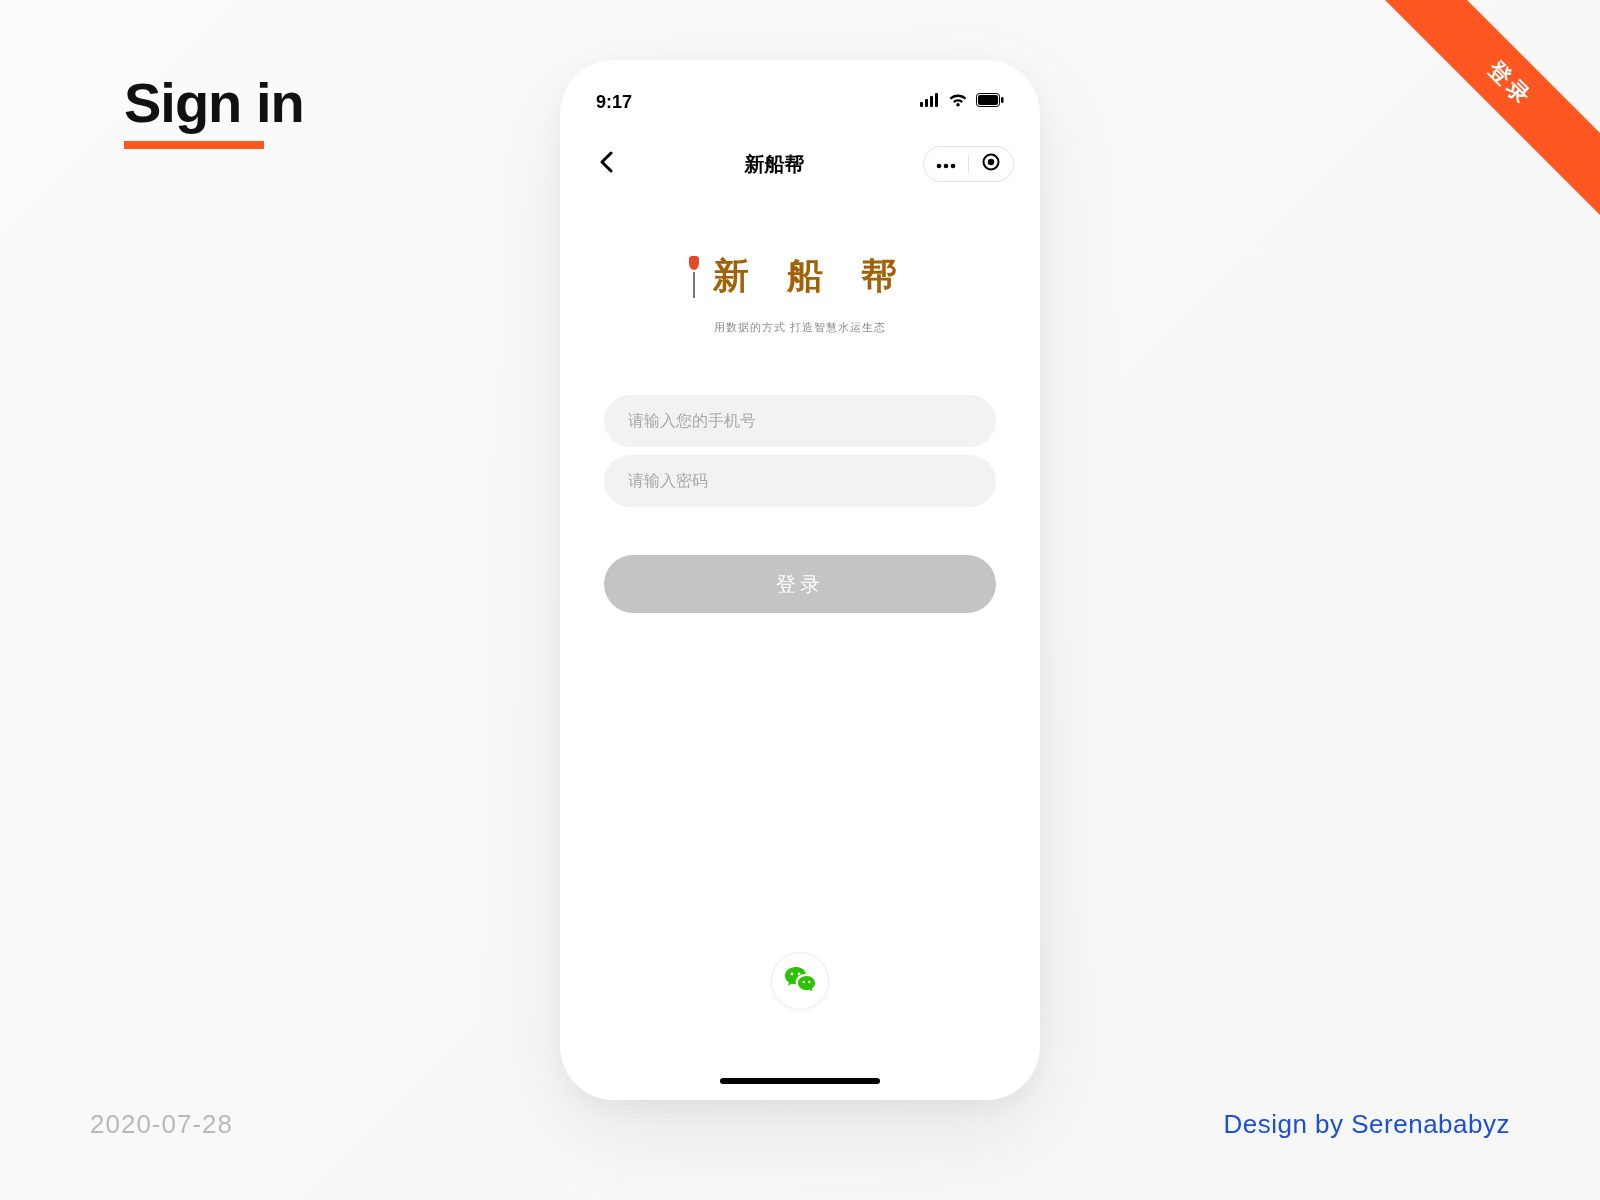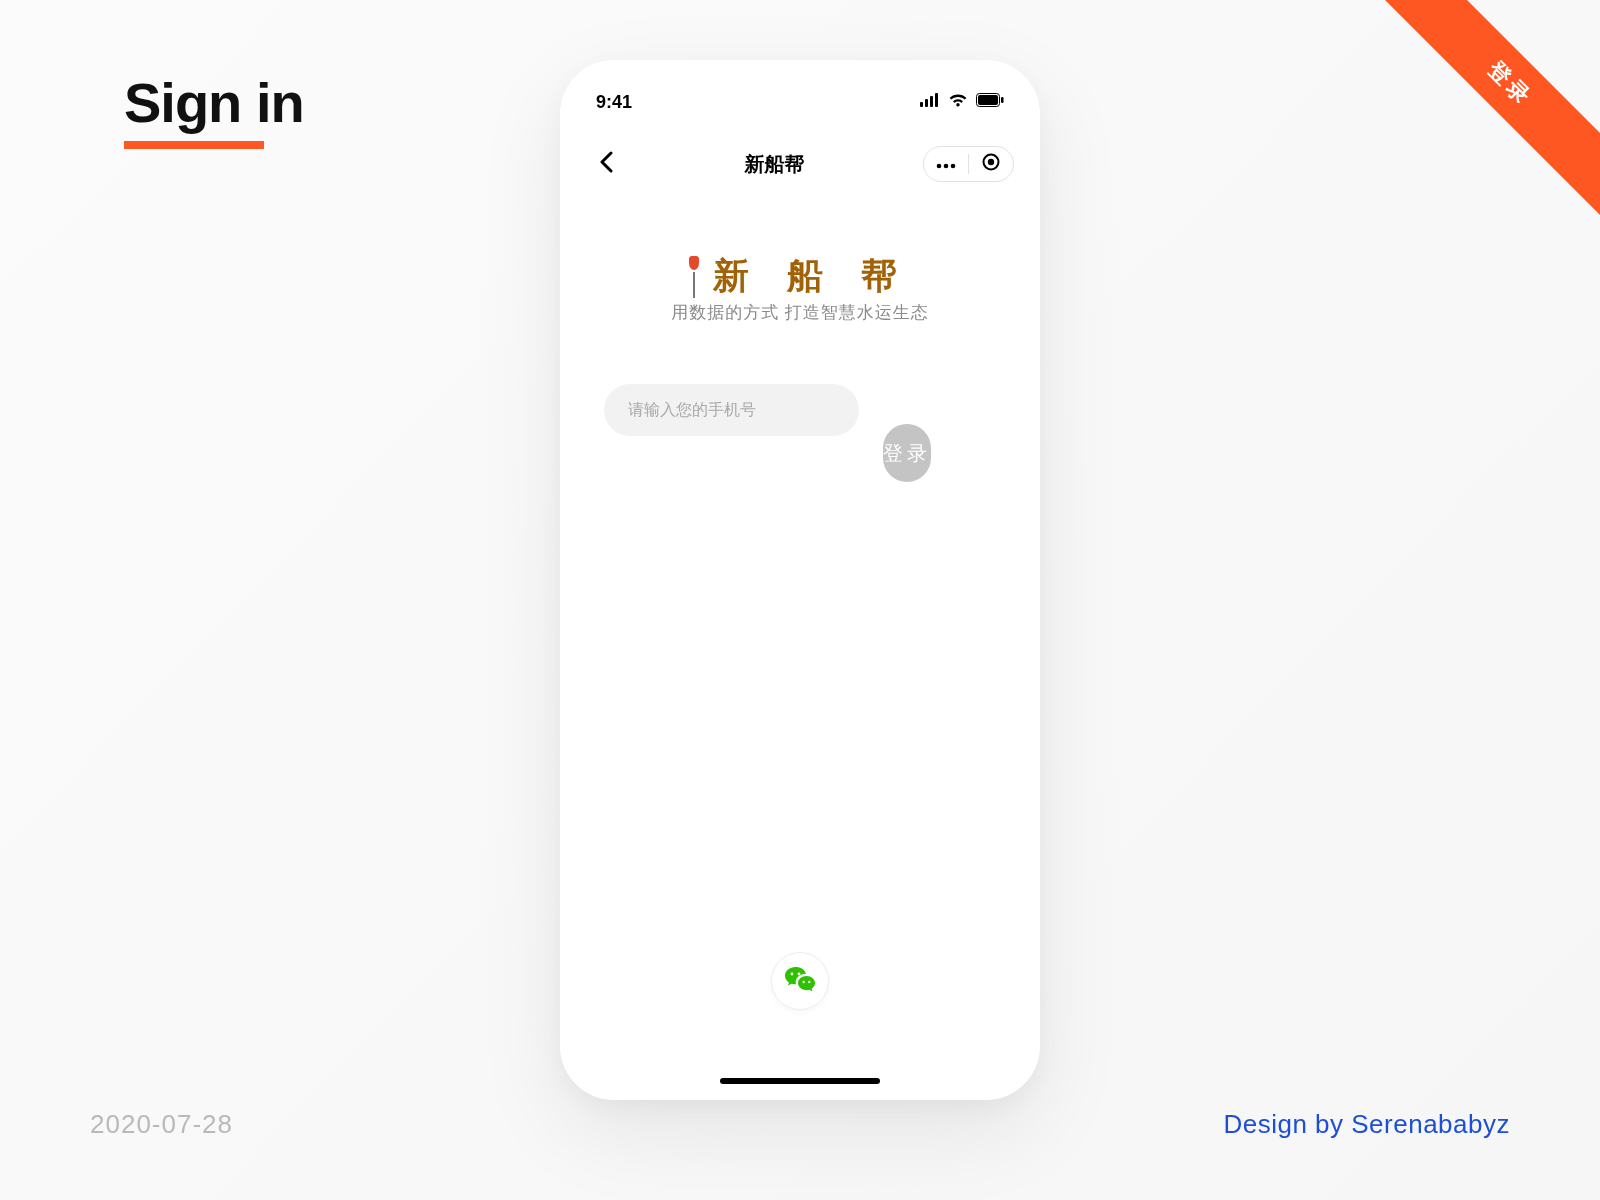--- a/index.html
+++ b/index.html
@@ -162,33 +162,33 @@
   .brand-mark .stem {
     width: 2px; height: 26px; background: #777; margin-top: 2px;
   }
   .brand-title {
     font-size: 36px;
     font-weight: 800;
     letter-spacing: 14px;
     color: #a16207;
   }
   .brand-sub {
-    margin-top: 0;
-    font-size: 17px;
+    margin-top: 19px;
+    font-size: 11px;
     color: #8a8a8a;
     letter-spacing: 1px;
   }
 
   
   .form {
     margin-top: 60px;
     padding: 0 44px;
     display: flex;
-    flex-direction: row;
-    gap: 24px;
+    flex-direction: column;
+    gap: 8px;
   }
   .field {
     height: 52px;
     border-radius: 26px;
     background: #f2f2f2;
     border: none;
     padding: 0 24px;
     font-size: 16px;
     color: #333;
     outline: none;
@@ -247,21 +247,21 @@
   <h1>Sign in</h1>
   <div class="underline"></div>
 </div>
 
 <div class="footer-left">2020-07-28</div>
 <div class="footer-right">Design by Serenababyz</div>
 
 <div class="phone">
 
   <div class="status-bar">
-    <span class="status-time">9:41</span>
+    <span class="status-time">9:17</span>
     <div class="status-right">
       <span>
         <svg width="20" height="14" viewBox="0 0 20 14">
             <rect x="0" y="9" width="3" height="5" rx="1" fill="#000"></rect>
             <rect x="5" y="6" width="3" height="8" rx="1" fill="#000"></rect>
             <rect x="10" y="3" width="3" height="11" rx="1" fill="#000"></rect>
             <rect x="15" y="0" width="3" height="14" rx="1" fill="#000"></rect>
           </svg>
       </span>
       <span>
@@ -316,20 +316,21 @@
         <span class="dot"></span>
         <span class="stem"></span>
       </span>
       <span class="brand-title">新 船 帮</span>
     </div>
     <div class="brand-sub">用数据的方式 打造智慧水运生态</div>
   </div>
 
   <div class="form">
     <input class="field" type="tel" placeholder="请输入您的手机号" style="">
+    <input class="field" type="password" placeholder="请输入密码" style="">
     <button class="submit">登录</button>
   </div>
 
   <div class="social">
     <div class="social-btn">
       <span>
         <svg width="32" height="28" viewBox="0 0 32 28">
           <path fill="#2dc100" d="M11.5 2C5.7 2 1 5.9 1 10.7c0 2.7 1.5 5.1 3.9 6.7l-1 3.2 3.6-1.9c1.2.3 2.5.5 3.9.5h.6c-.2-.7-.3-1.4-.3-2.1 0-4.6 4.4-8.3 9.9-8.3h.4C21 4.7 16.6 2 11.5 2z"></path>
           <circle cx="8" cy="9" r="1.4" fill="#fff"></circle>
           <circle cx="15" cy="9" r="1.4" fill="#fff"></circle>

